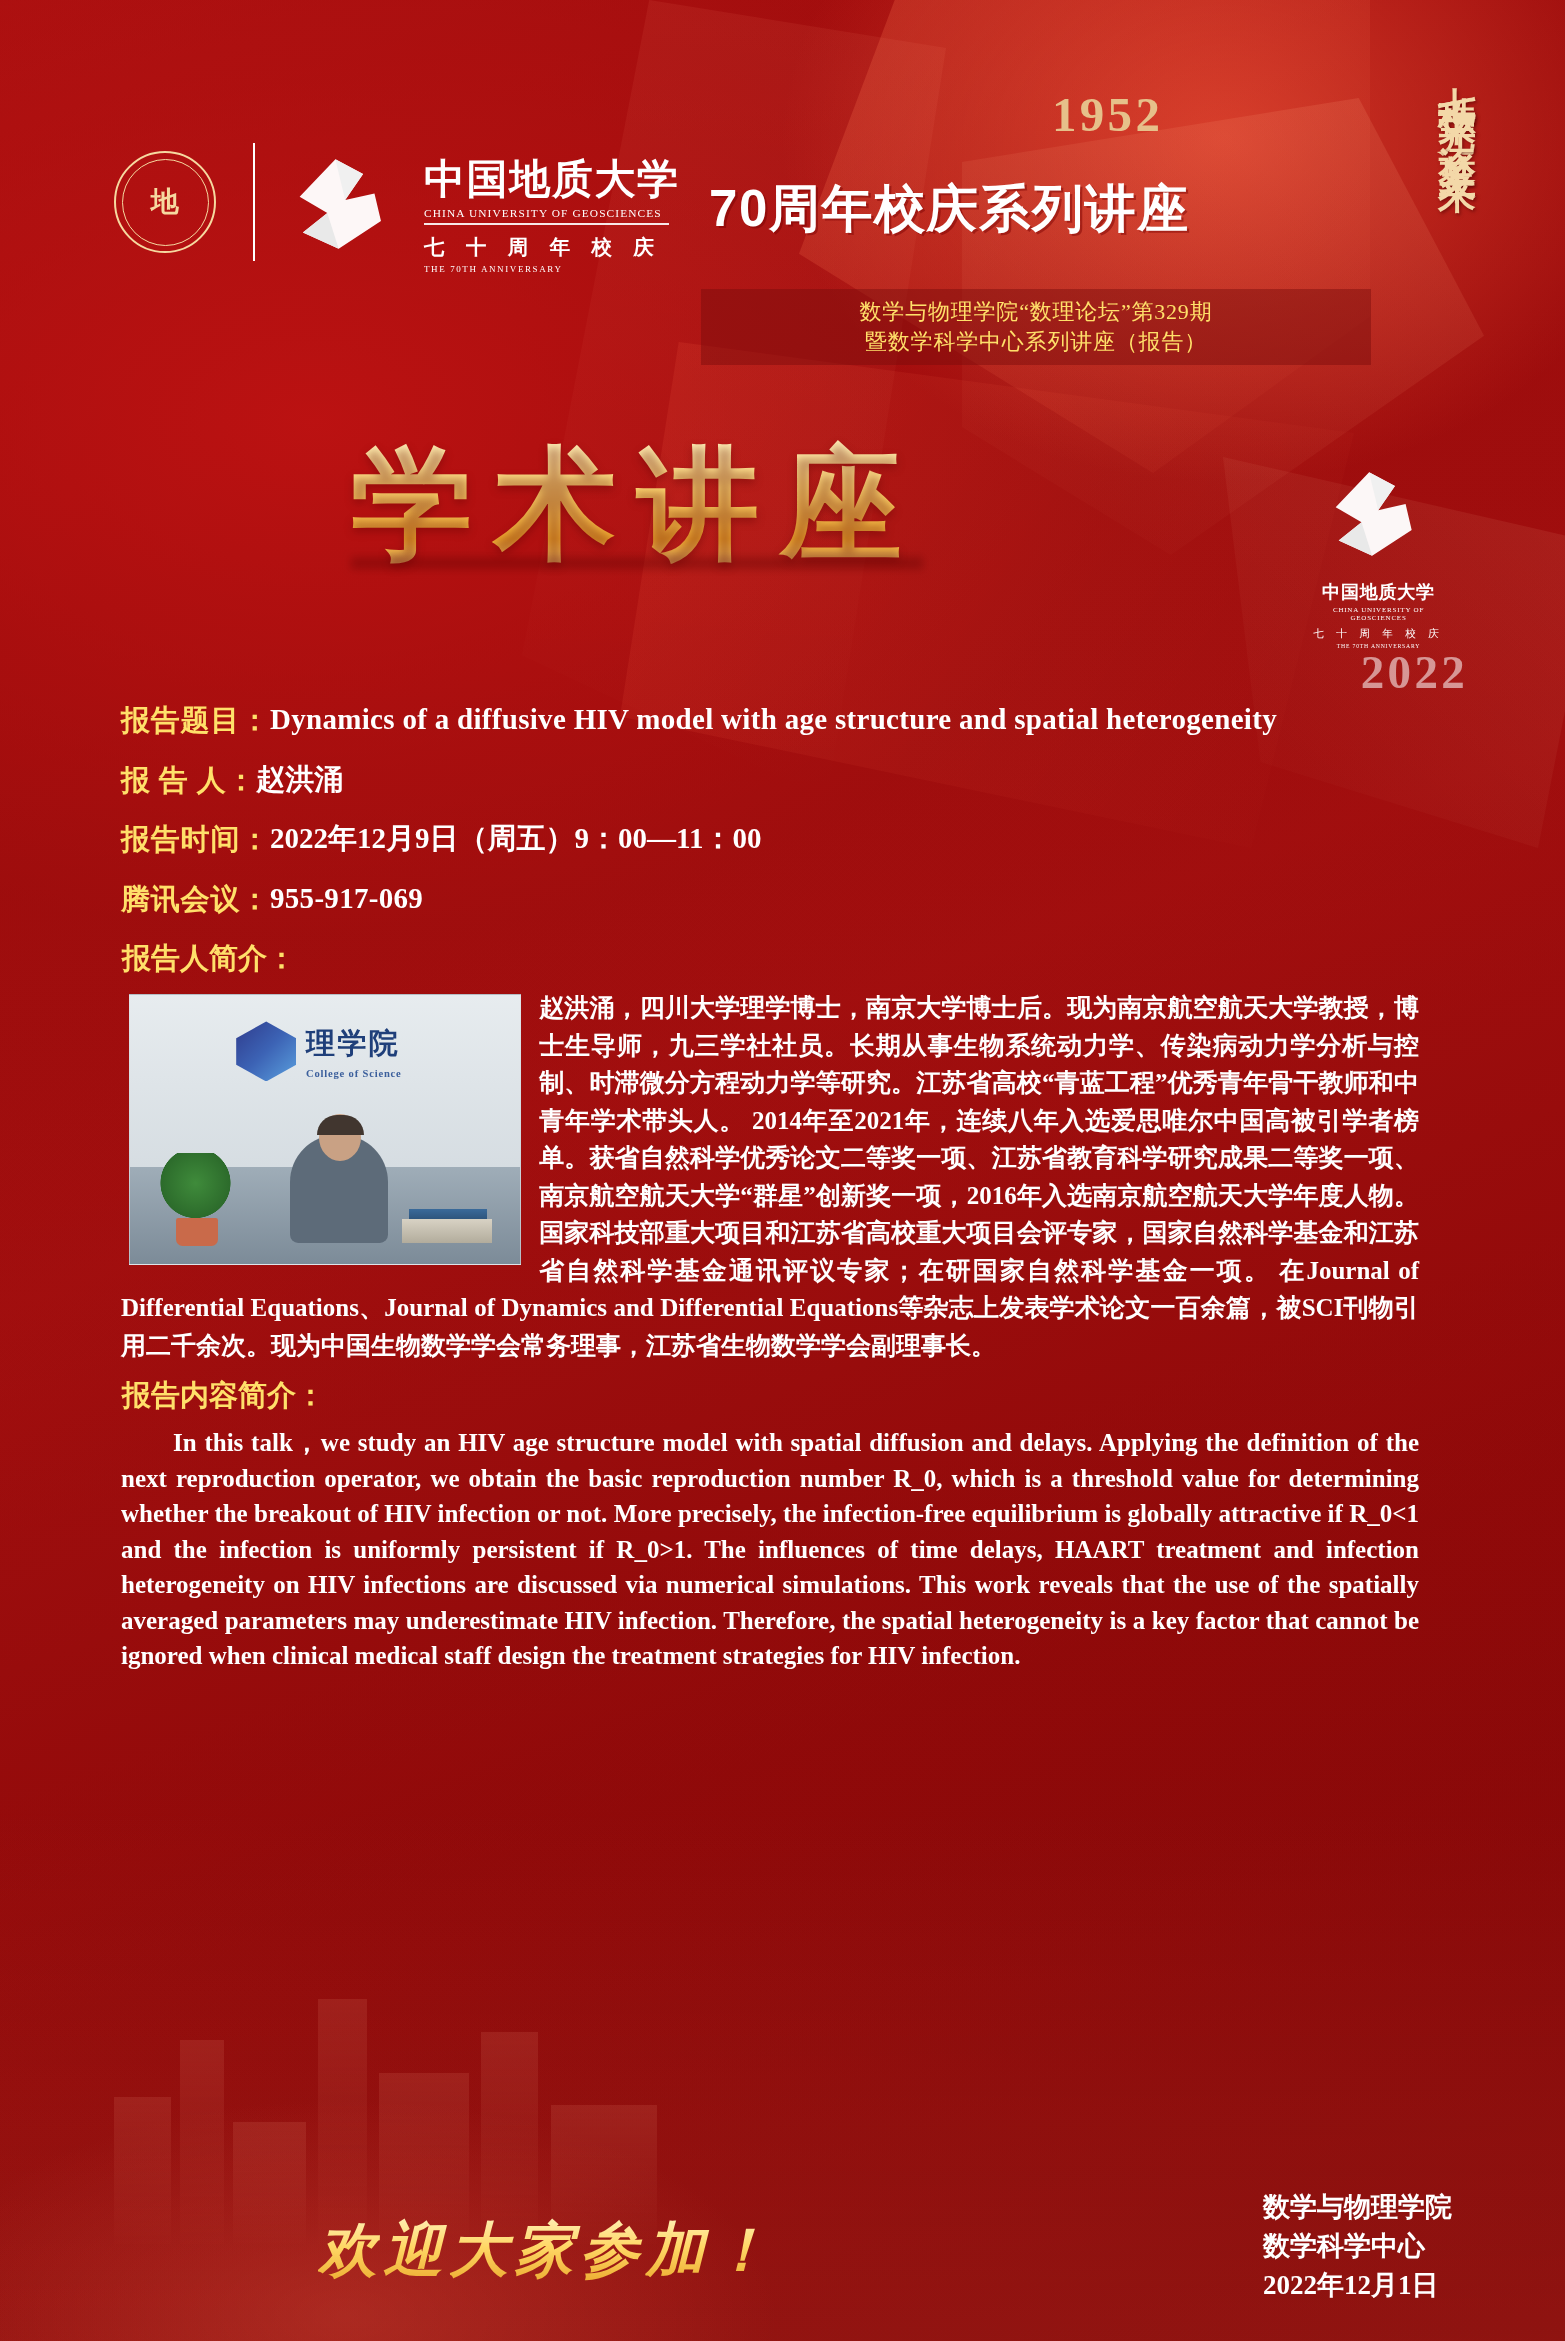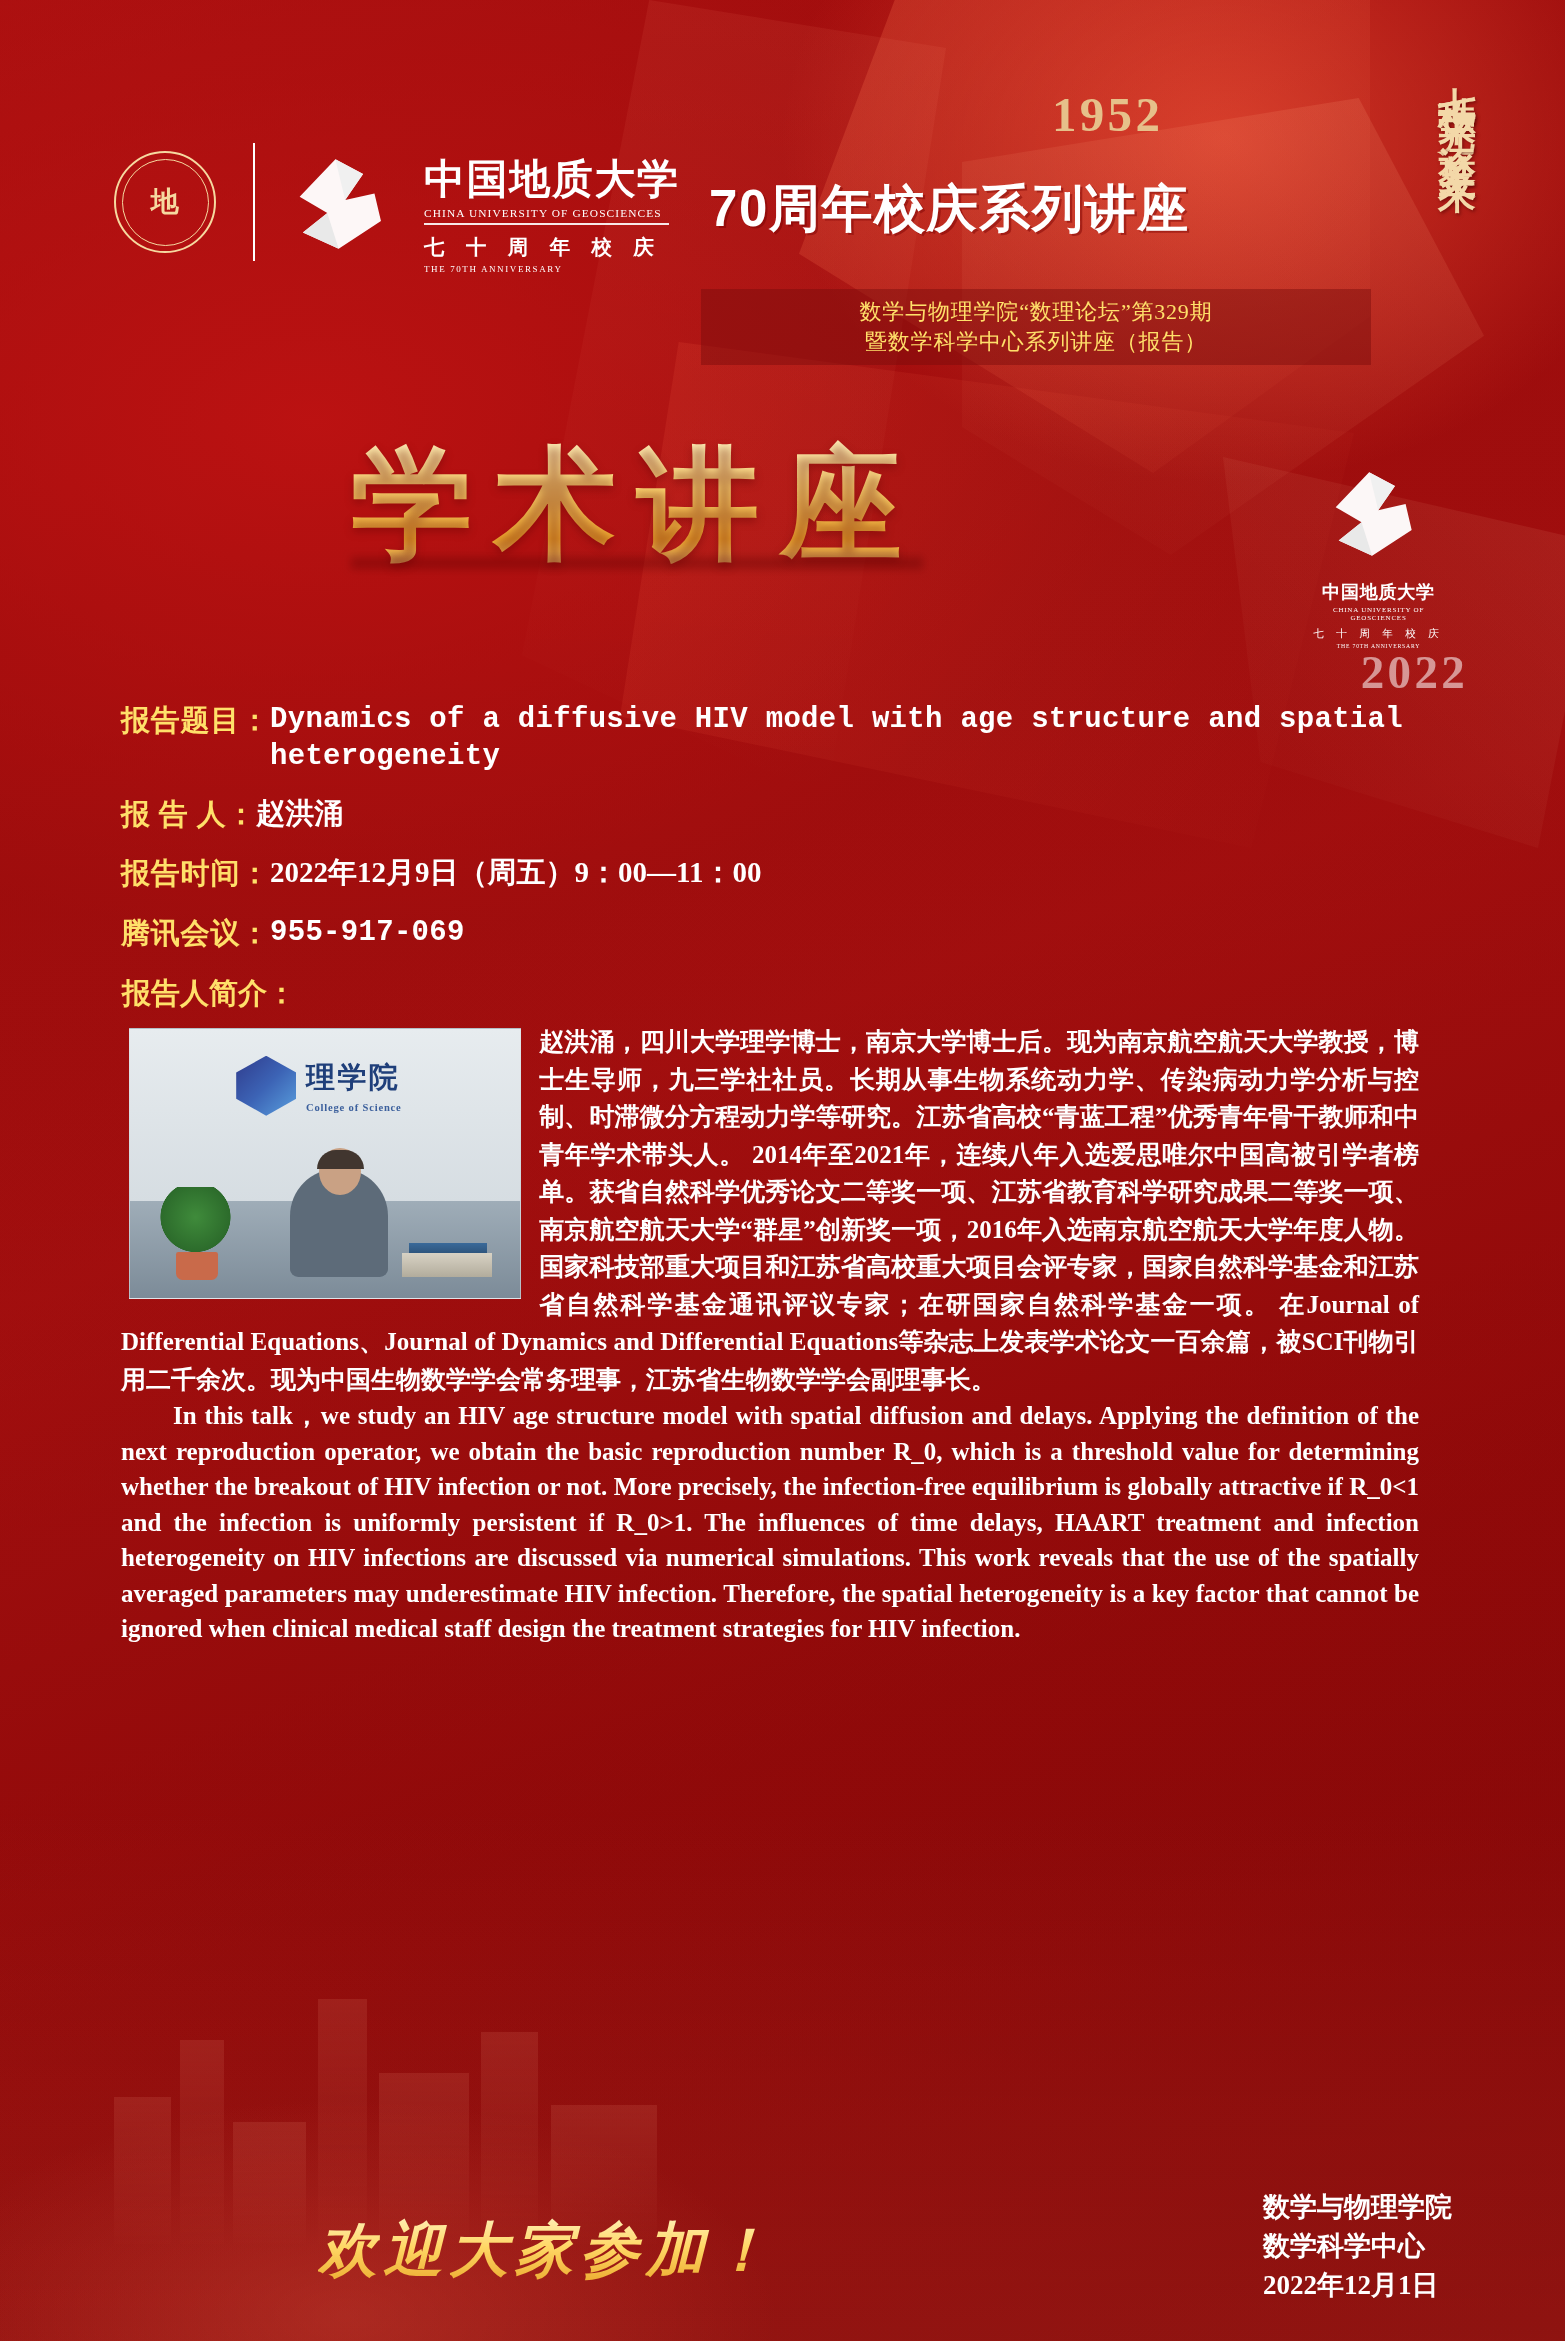--- a/index.html
+++ b/index.html
@@ -254,21 +254,21 @@
     white-space: nowrap;
     flex: 0 0 auto;
     letter-spacing: 0.8px;
   }
   .val {
     color: #ffffff;
     font-size: 29px;
     font-weight: bold;
     line-height: 1.28;
   }
-  .val-en { font-family: Liberation Mono, monospace; letter-spacing: 0.3px; }
+  .val-en { font-family: Liberation Serif, serif; letter-spacing: 0.3px; }
 
   .section-label {
     color: #ffe06a;
     font-size: 29px;
     font-weight: bold;
     padding: 0 122px;
     margin-top: 11.4px;
     margin-bottom: 9.8px;
   }
 
@@ -489,20 +489,21 @@
         <div class="pot"></div>
         <div class="person"></div>
         <div class="head"></div>
         <div class="hair"></div>
         <div class="books2"></div>
         <div class="books"></div>
       </div>
       <span>赵洪涌，四川大学理学博士，南京大学博士后。现为南京航空航天大学教授，博士生导师，九三学社社员。长期从事生物系统动力学、传染病动力学分析与控制、时滞微分方程动力学等研究。江苏省高校“青蓝工程”优秀青年骨干教师和中青年学术带头人。 2014年至2021年，连续八年入选爱思唯尔中国高被引学者榜单。获省自然科学优秀论文二等奖一项、江苏省教育科学研究成果二等奖一项、南京航空航天大学“群星”创新奖一项，2016年入选南京航空航天大学年度人物。国家科技部重大项目和江苏省高校重大项目会评专家，国家自然科学基金和江苏省自然科学基金通讯评议专家；在研国家自然科学基金一项。 在Journal of Differential Equations、Journal of Dynamics and Differential Equations等杂志上发表学术论文一百余篇，被SCI刊物引用二千余次。现为中国生物数学学会常务理事，江苏省生物数学学会副理事长。</span>
     </div>
 
+    <div class="section-label">报告内容简介：</div>
 
     <div class="abstract">
       <span class="indent"></span><span>In this talk，we study an HIV age structure model with spatial diffusion and delays. Applying the definition of the next reproduction operator, we obtain the basic reproduction number R_0, which is a threshold value for determining whether the breakout of HIV infection or not. More precisely, the infection-free equilibrium is globally attractive if R_0&lt;1 and the infection is uniformly persistent if R_0&gt;1. The influences of time delays, HAART treatment and infection heterogeneity on HIV infections are discussed via numerical simulations. This work reveals that the use of the spatially averaged parameters may underestimate HIV infection. Therefore, the spatial heterogeneity is a key factor that cannot be ignored when clinical medical staff design the treatment strategies for HIV infection.</span>
     </div>
   </div>
 
   <div class="welcome">欢迎大家参加！</div>
 
   <div class="signature">
     <div>数学与物理学院</div>

